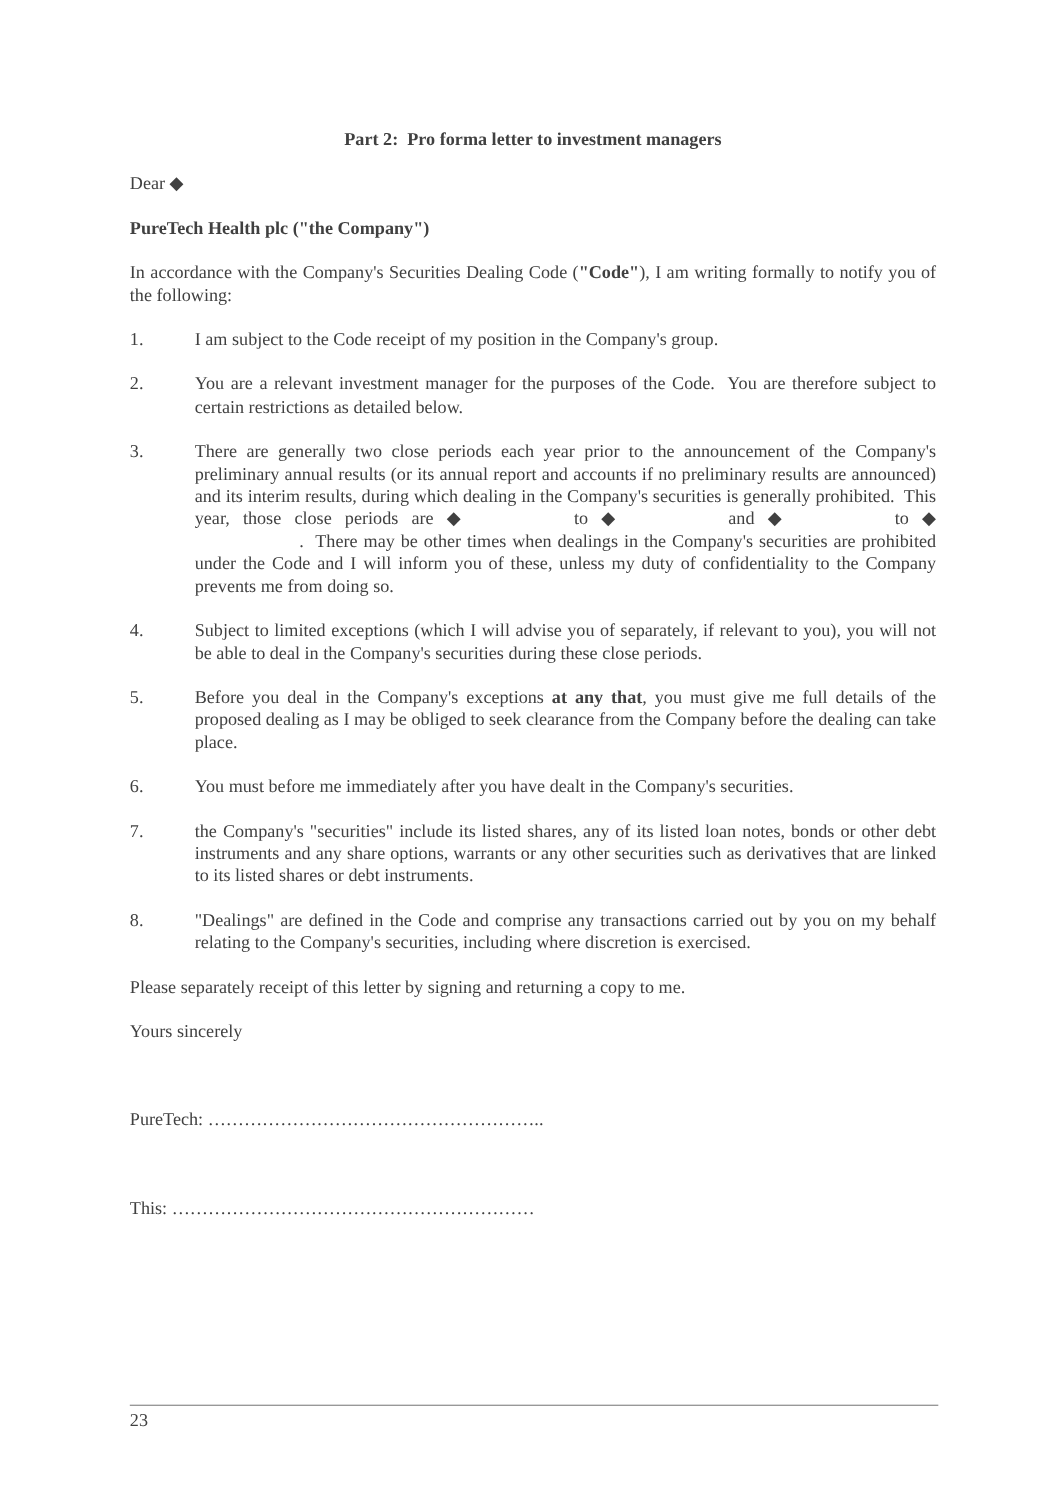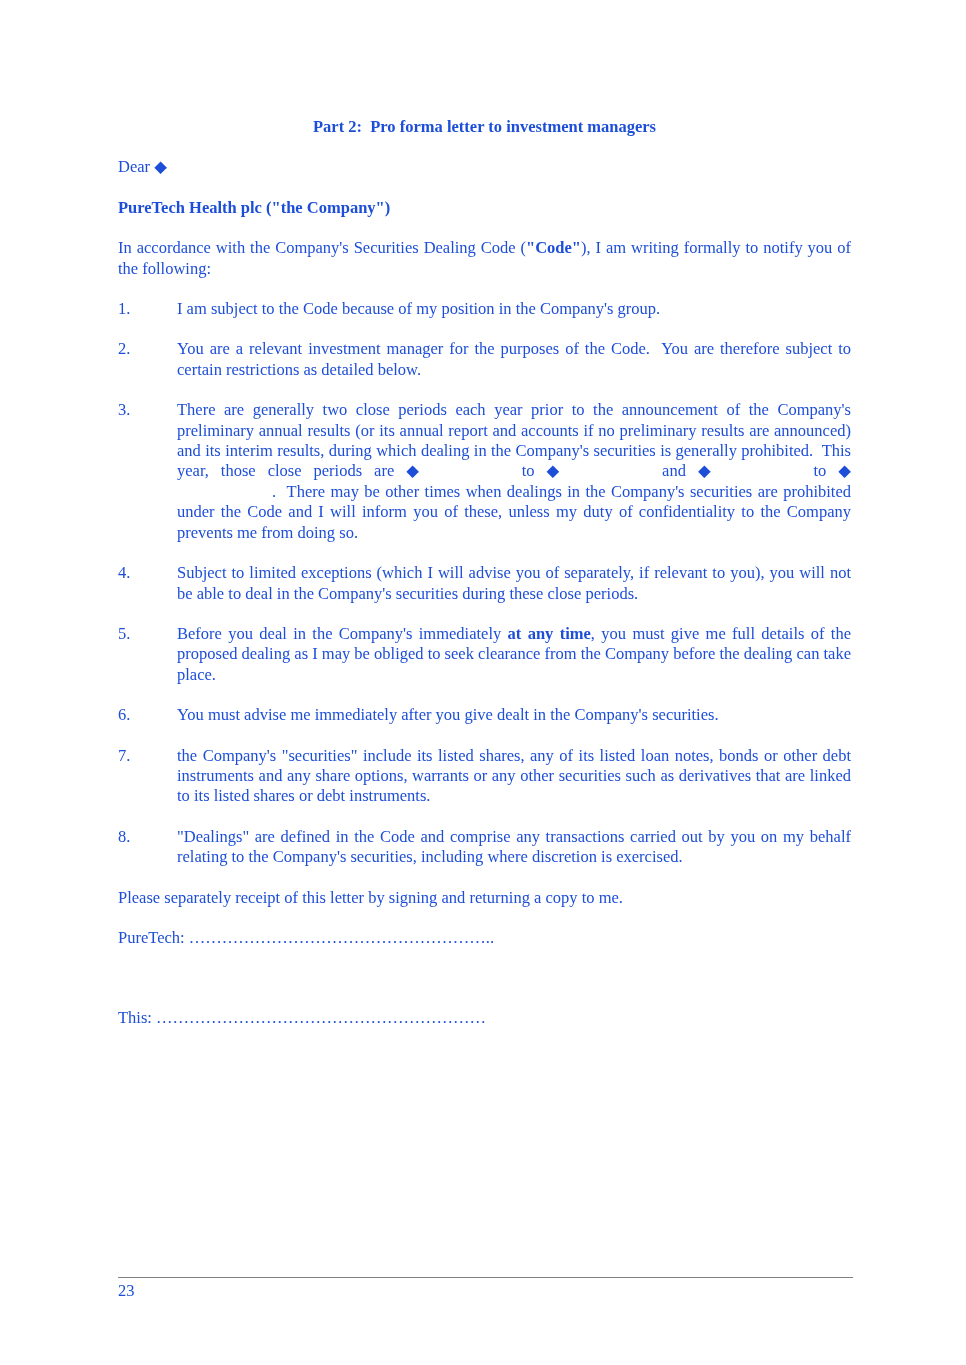--- a/index.html
+++ b/index.html
@@ -5,21 +5,21 @@
   html, body {
     margin: 0;
     padding: 0;
     background: #ffffff;
   }
   .page {
     position: relative;
     width: 966px;
     height: 1365px;
     background: #ffffff;
-    color: #1d4ed8;
+    color: #404040;
     font-family: "Liberation Serif", serif;
     font-size: 16.5px;
     line-height: 20.4px;
     overflow: hidden;
   }
   .content {
     position: absolute;
     top: 117px;
     left: 118px;
     width: 733px;
@@ -67,52 +67,53 @@
 
 <div class="page">
   <div class="content">
     <p class="title">Part 2:&nbsp; Pro forma letter to investment managers</p>
     <p>Dear ◆</p>
     <p class="bold">PureTech Health plc ("the Company")</p>
     <p class="justify"><span>In accordance with the Company's Securities Dealing Code (</span><span class="b">"Code"</span><span>), I am writing formally to notify you of the following:</span></p>
     <div>
         <div class="li">
           <span class="num">1.</span>
-          <div class="litext"><span>I am subject to the Code because of my position in the Company's group.</span></div>
+          <div class="litext"><span>I am subject to the Code receipt of my position in the Company's group.</span></div>
         </div>
         <div class="li">
           <span class="num">2.</span>
           <div class="litext"><span>You are a relevant investment manager for the purposes of the Code.&nbsp; You are therefore subject to certain restrictions as detailed below.</span></div>
         </div>
         <div class="li">
           <span class="num">3.</span>
           <div class="litext"><span>There are generally two close periods each year prior to the announcement of the Company's preliminary annual results (or its annual report and accounts if no preliminary results are announced) and its interim results, during which dealing in the Company's securities is generally prohibited.&nbsp; This year, those close periods are </span><span>◆</span><span class="gap"></span><span>to </span><span>◆</span><span class="gap"></span><span>and </span><span>◆</span><span class="gap"></span><span>to </span><span>◆</span><span class="gap"></span><span>.&nbsp; There may be other times when dealings in the Company's securities are prohibited under the Code and I will inform you of these, unless my duty of confidentiality to the Company prevents me from doing so.</span></div>
         </div>
         <div class="li">
           <span class="num">4.</span>
           <div class="litext"><span>Subject to limited exceptions (which I will advise you of separately, if relevant to you), you will not be able to deal in the Company's securities during these close periods.</span></div>
         </div>
         <div class="li">
           <span class="num">5.</span>
-          <div class="litext"><span>Before you deal in the Company's immediately </span><span class="b">at any time</span><span>, you must give me full details of the proposed dealing as I may be obliged to seek clearance from the Company before the dealing can take place.</span></div>
+          <div class="litext"><span>Before you deal in the Company's exceptions </span><span class="b">at any that</span><span>, you must give me full details of the proposed dealing as I may be obliged to seek clearance from the Company before the dealing can take place.</span></div>
         </div>
         <div class="li">
           <span class="num">6.</span>
-          <div class="litext"><span>You must advise me immediately after you give dealt in the Company's securities.</span></div>
+          <div class="litext"><span>You must before me immediately after you have dealt in the Company's securities.</span></div>
         </div>
         <div class="li">
           <span class="num">7.</span>
           <div class="litext"><span>the Company's "securities" include its listed shares, any of its listed loan notes, bonds or other debt instruments and any share options, warrants or any other securities such as derivatives that are linked to its listed shares or debt instruments.</span></div>
         </div>
         <div class="li">
           <span class="num">8.</span>
           <div class="litext"><span>"Dealings" are defined in the Code and comprise any transactions carried out by you on my behalf relating to the Company's securities, including where discretion is exercised.</span></div>
         </div>
       </div>
     <p>Please separately receipt of this letter by signing and returning a copy to me.</p>
+    <p class="signoff">Yours sincerely</p>
     <p class="siggap">PureTech: ………………………………………………..</p>
     <p>This: ……………………………………………………</p>
   </div>
   <div class="footer">
     <div class="rule"></div>
     <div class="pagenum">23</div>
   </div>
 </div>
 
 </body></html>

